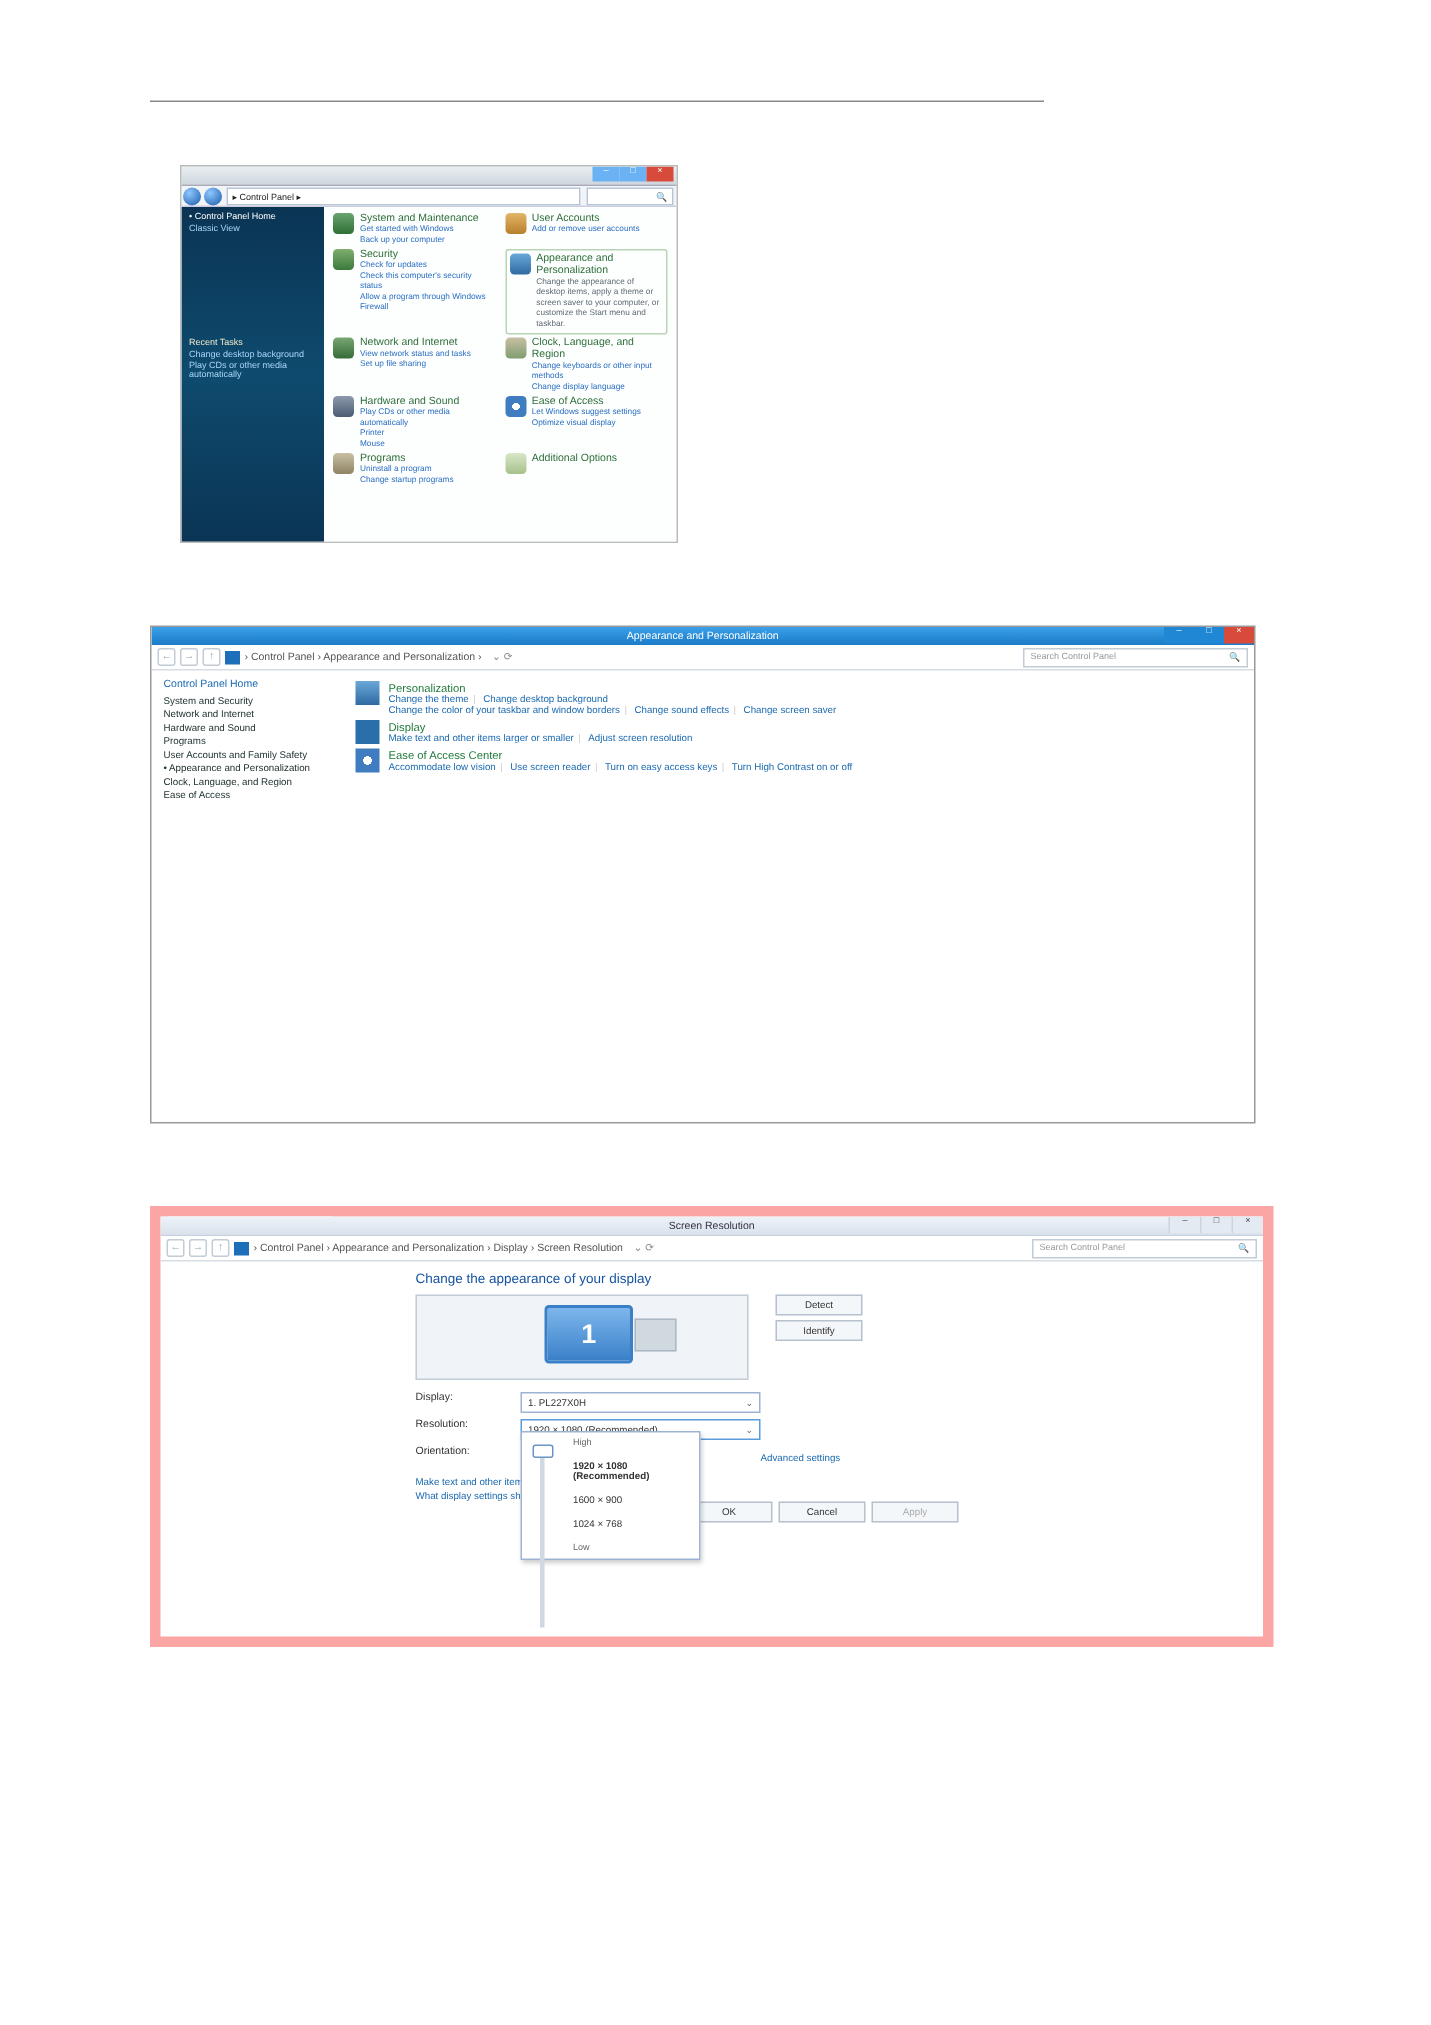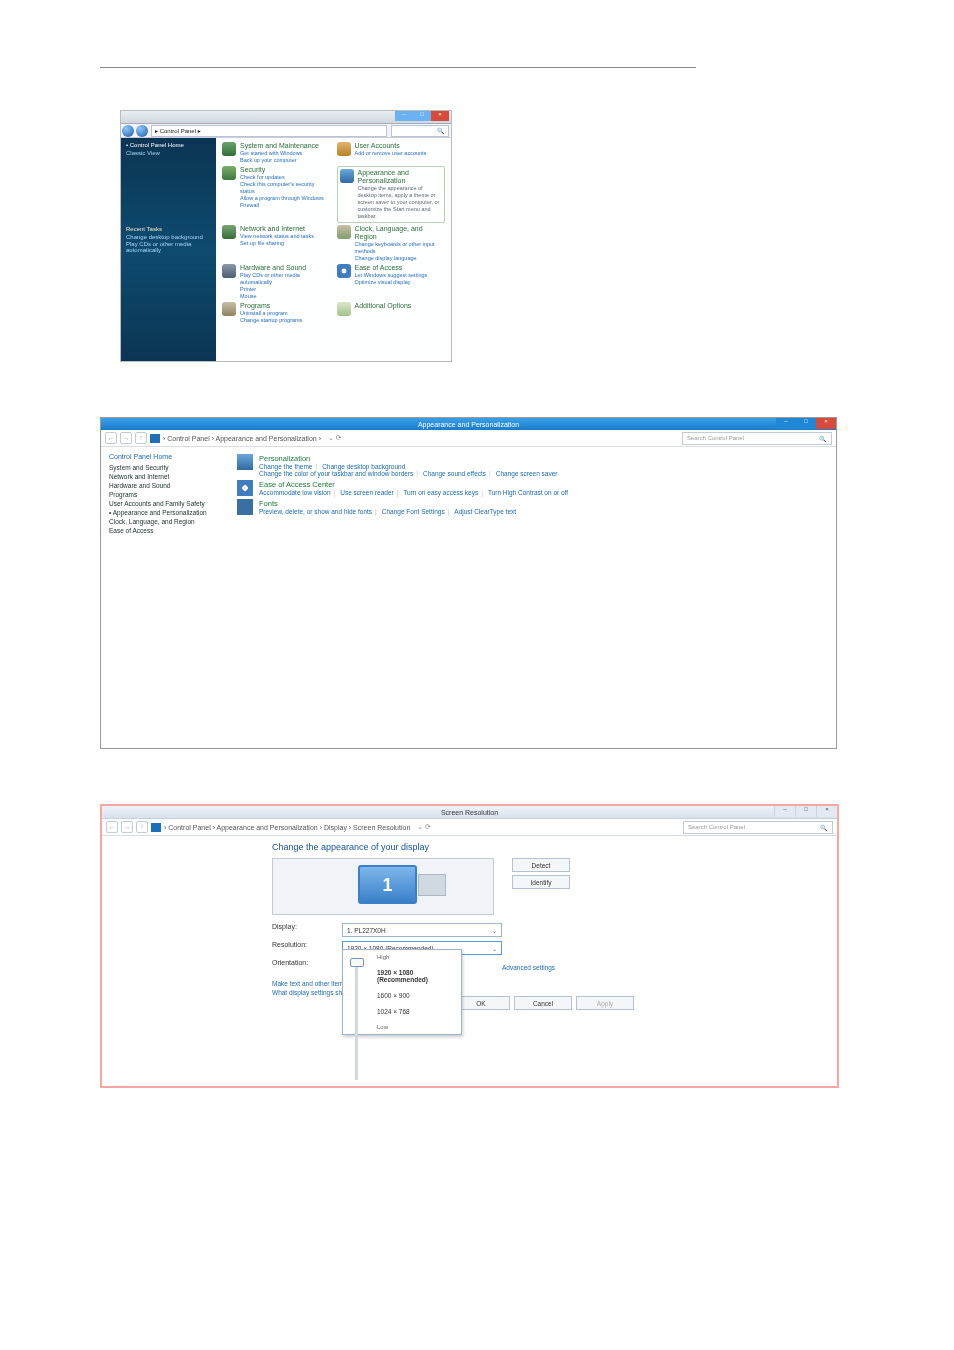--- a/index.html
+++ b/index.html
@@ -95,21 +95,21 @@
   .s2-row { display:flex; gap:6px; margin:3px 0; }
   .s2-row .icn2 { width:16px; height:16px; flex:0 0 16px; }
   .s2-row .tt { color:#207a3b; font-size:7.5px; }
   .s2-row .ll { color:#1b6ab0; font-size:6.5px; }
   .s2-row .sep { color:#ccc; padding:0 3px; font-size:6.5px;}
 
   
   .shot3 {
     width: 735px; height: 280px;
     margin: 55px 0 0 0;
-    border: 2px solid #fca5a5;
+    border: 7px solid #fca5a5;
     position: relative; background:#fff; overflow:hidden;
   }
   .s3-titlebar { height:12px; background:linear-gradient(#eef3f8,#d9e2ec); display:flex; align-items:center; justify-content:center; position:relative; border-bottom:1px solid #c6d0dc;}
   .s3-titlebar span { color:#334; font-size:7px; }
   .s3-winbtns { position:absolute; right:0; top:0; display:flex; }
   .s3-winbtns div { width:20px; height:11px; font-size:6px; text-align:center; color:#445; background:#e3eaf2; border-left:1px solid #cbd4de;}
   .s3-winbtns .cl{ color:#445; }
   .s3-addr { height:16px; border-bottom:1px solid #d6dde4; display:flex; align-items:center; padding:0 4px; gap:3px; }
   .s3-body { padding:4px 0 0 170px; position:relative; height:calc(100% - 28px); box-sizing:border-box; }
   .s3-h { color:#1653a0; font-size:9px; margin:2px 0 6px 0; }
@@ -288,36 +288,35 @@
           <div>
             <div class="tt">Personalization</div>
             <span class="ll">Change the theme</span><span class="sep">|</span>
             <span class="ll">Change desktop background</span><br>
             <span class="ll">Change the color of your taskbar and window borders</span><span class="sep">|</span>
             <span class="ll">Change sound effects</span><span class="sep">|</span>
             <span class="ll">Change screen saver</span>
           </div>
         </div>
         <div class="s2-row">
+          <div class="icn2" style="background:#2a6fa9"></div>
+          <div>
+            <div class="tt">Display</div>
+            <span class="ll">Make text and other items larger or smaller</span><span class="sep">|</span>
+            <span class="ll">Adjust screen resolution</span>
+          </div>
+        </div>
+        <div class="s2-row">
           <div class="icn2 icn eoa"></div>
           <div>
             <div class="tt">Ease of Access Center</div>
             <span class="ll">Accommodate low vision</span><span class="sep">|</span>
             <span class="ll">Use screen reader</span><span class="sep">|</span>
             <span class="ll">Turn on easy access keys</span><span class="sep">|</span>
             <span class="ll">Turn High Contrast on or off</span>
-          </div>
-        </div>
-        <div class="s2-row">
-          <div class="icn2" style="background:#3a6fa4"></div>
-          <div>
-            <div class="tt">Fonts</div>
-            <span class="ll">Preview, delete, or show and hide fonts</span><span class="sep">|</span>
-            <span class="ll">Change Font Settings</span><span class="sep">|</span>
-            <span class="ll">Adjust ClearType text</span>
           </div>
         </div>
       </div>
     </div>
   </div>
 
   <div class="shot3">
     <div style="position:relative;">
       <div class="s2-taby" style="background:#f4f7fa;border-color:#c6d0dc;"></div>
     </div>

